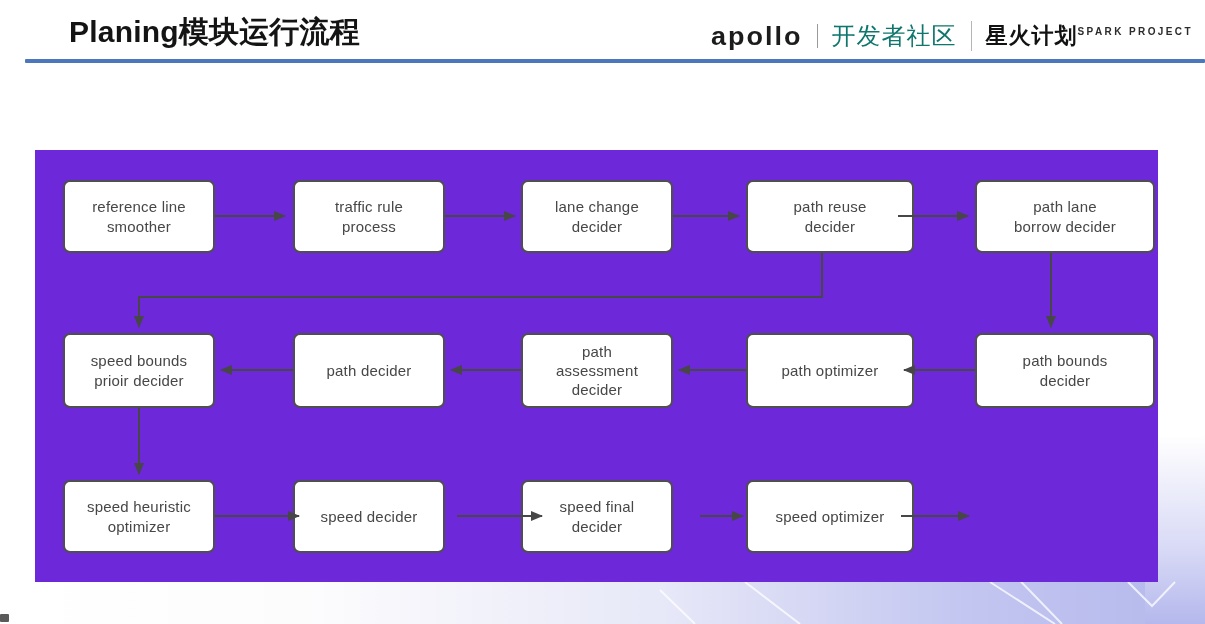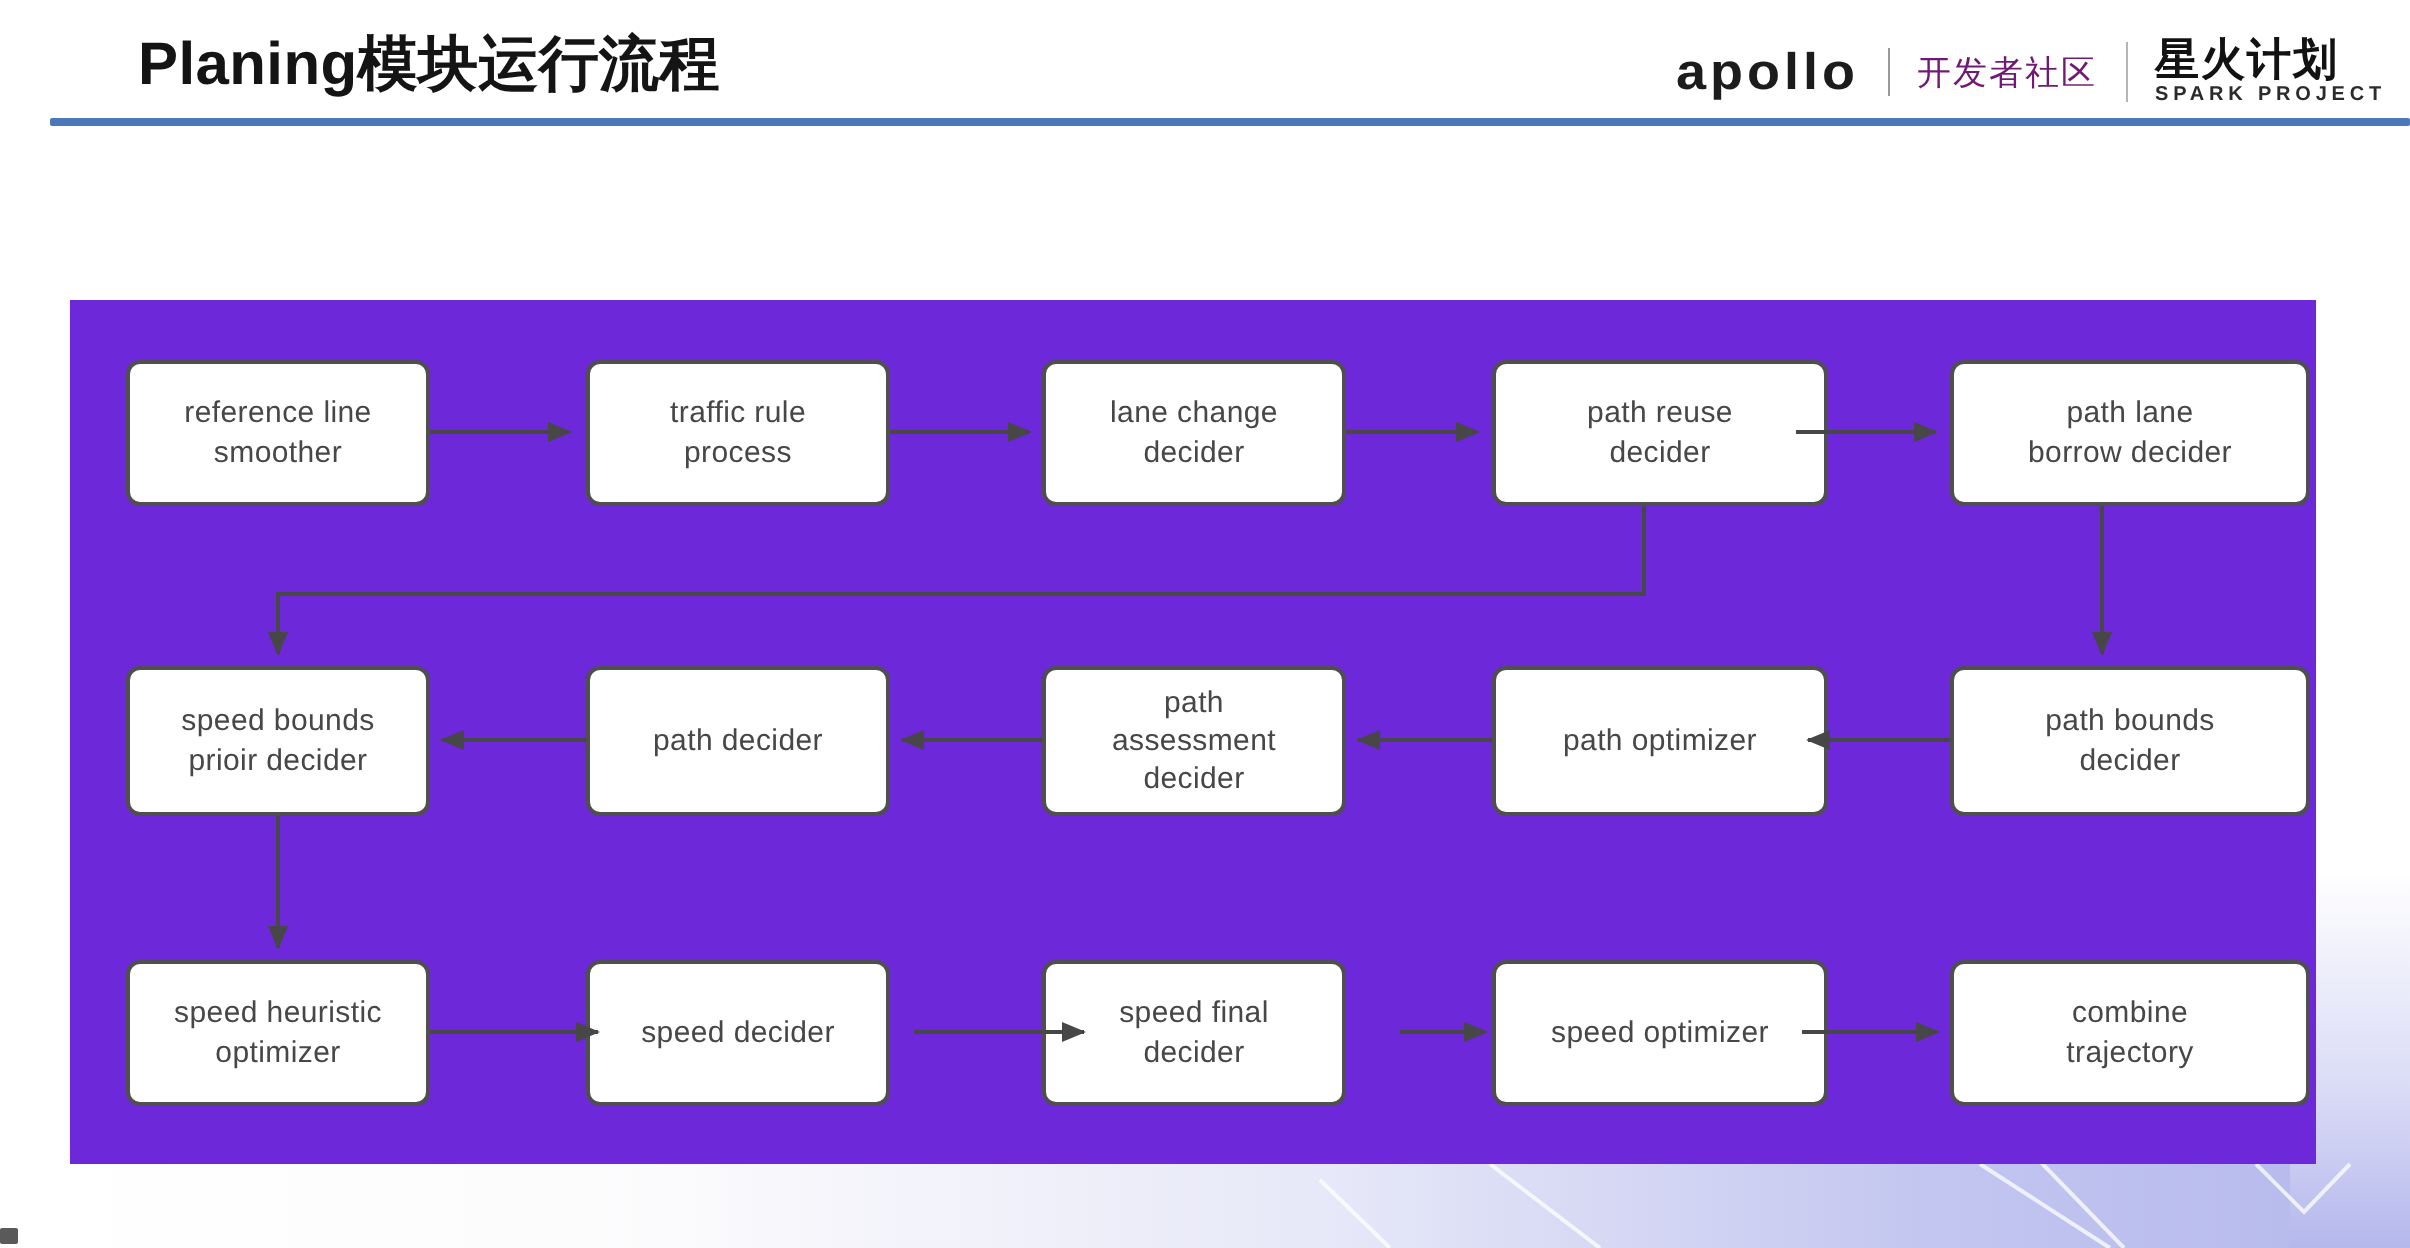--- a/index.html
+++ b/index.html
@@ -27,22 +27,22 @@
     position: absolute; right: 12px; top: 16px;
     display: flex; align-items: center; gap: 14px;
     height: 40px;
   }
   .apollo-logo {
     font-size: 27px; font-weight: 700; color: #1c1c1c;
     letter-spacing: 2px; transform: scaleY(0.95);
   }
   .logo-divider { width: 1px; height: 24px; background: #9a9a9a; }
   .logo-divider.tall { height: 30px; background: #b5b5b5; }
-  .community-label { font-size: 17px; color: #701a75; letter-spacing: 1px; }
-  .spark-logo { display: flex; flex-direction: column; align-items: flex-start; line-height: 1; }
+  .community-label { font-size: 24px; color: #0f766e; letter-spacing: 1px; }
+  .spark-logo { display: flex; flex-direction: row; align-items: flex-start; line-height: 1; }
   .spark-cn { font-size: 22px; font-weight: 900; color: #121212; letter-spacing: 1px; }
   .spark-en { font-size: 10px; font-weight: 700; color: #2b2b2b; letter-spacing: 2.4px; margin-top: 2px; }
 
   
   .bottom-gradient {
     position: absolute; left: 0; bottom: 0;
     width: 1205px; height: 44px;
     background: linear-gradient(to right, #ffffff 0%, #fdfcfd 25%, #e7e8f8 55%, #c3c6f0 80%, #b4b8ec 100%);
   }
   .right-gradient {
@@ -166,24 +166,20 @@
       <span class="label">speed heuristic
 optimizer</span>
     </div>
   <div class="flow-node r3 c3 x3">
       <span class="label">speed final
 decider</span>
     </div>
   <div class="flow-node r3 c4 x4">
       <span class="label">speed optimizer</span>
     </div>
-  <div class="flow-node r3 c5">
-      <span class="label">combine
-trajectory</span>
-    </div>
 
   <svg class="arrow-layer" width="1123" height="432" viewBox="0 0 1123 432">
     <defs>
       <marker id="ah" markerWidth="12" markerHeight="10" refX="11" refY="5" orient="auto" markerUnits="userSpaceOnUse">
         <path d="M0,0 L12,5 L0,10 Z" fill="#474747"></path>
       </marker>
     </defs>
     <g stroke="#474747" stroke-width="2" fill="none">
 
       <path d="M180,66 H250" marker-end="url(#ah)"></path>

